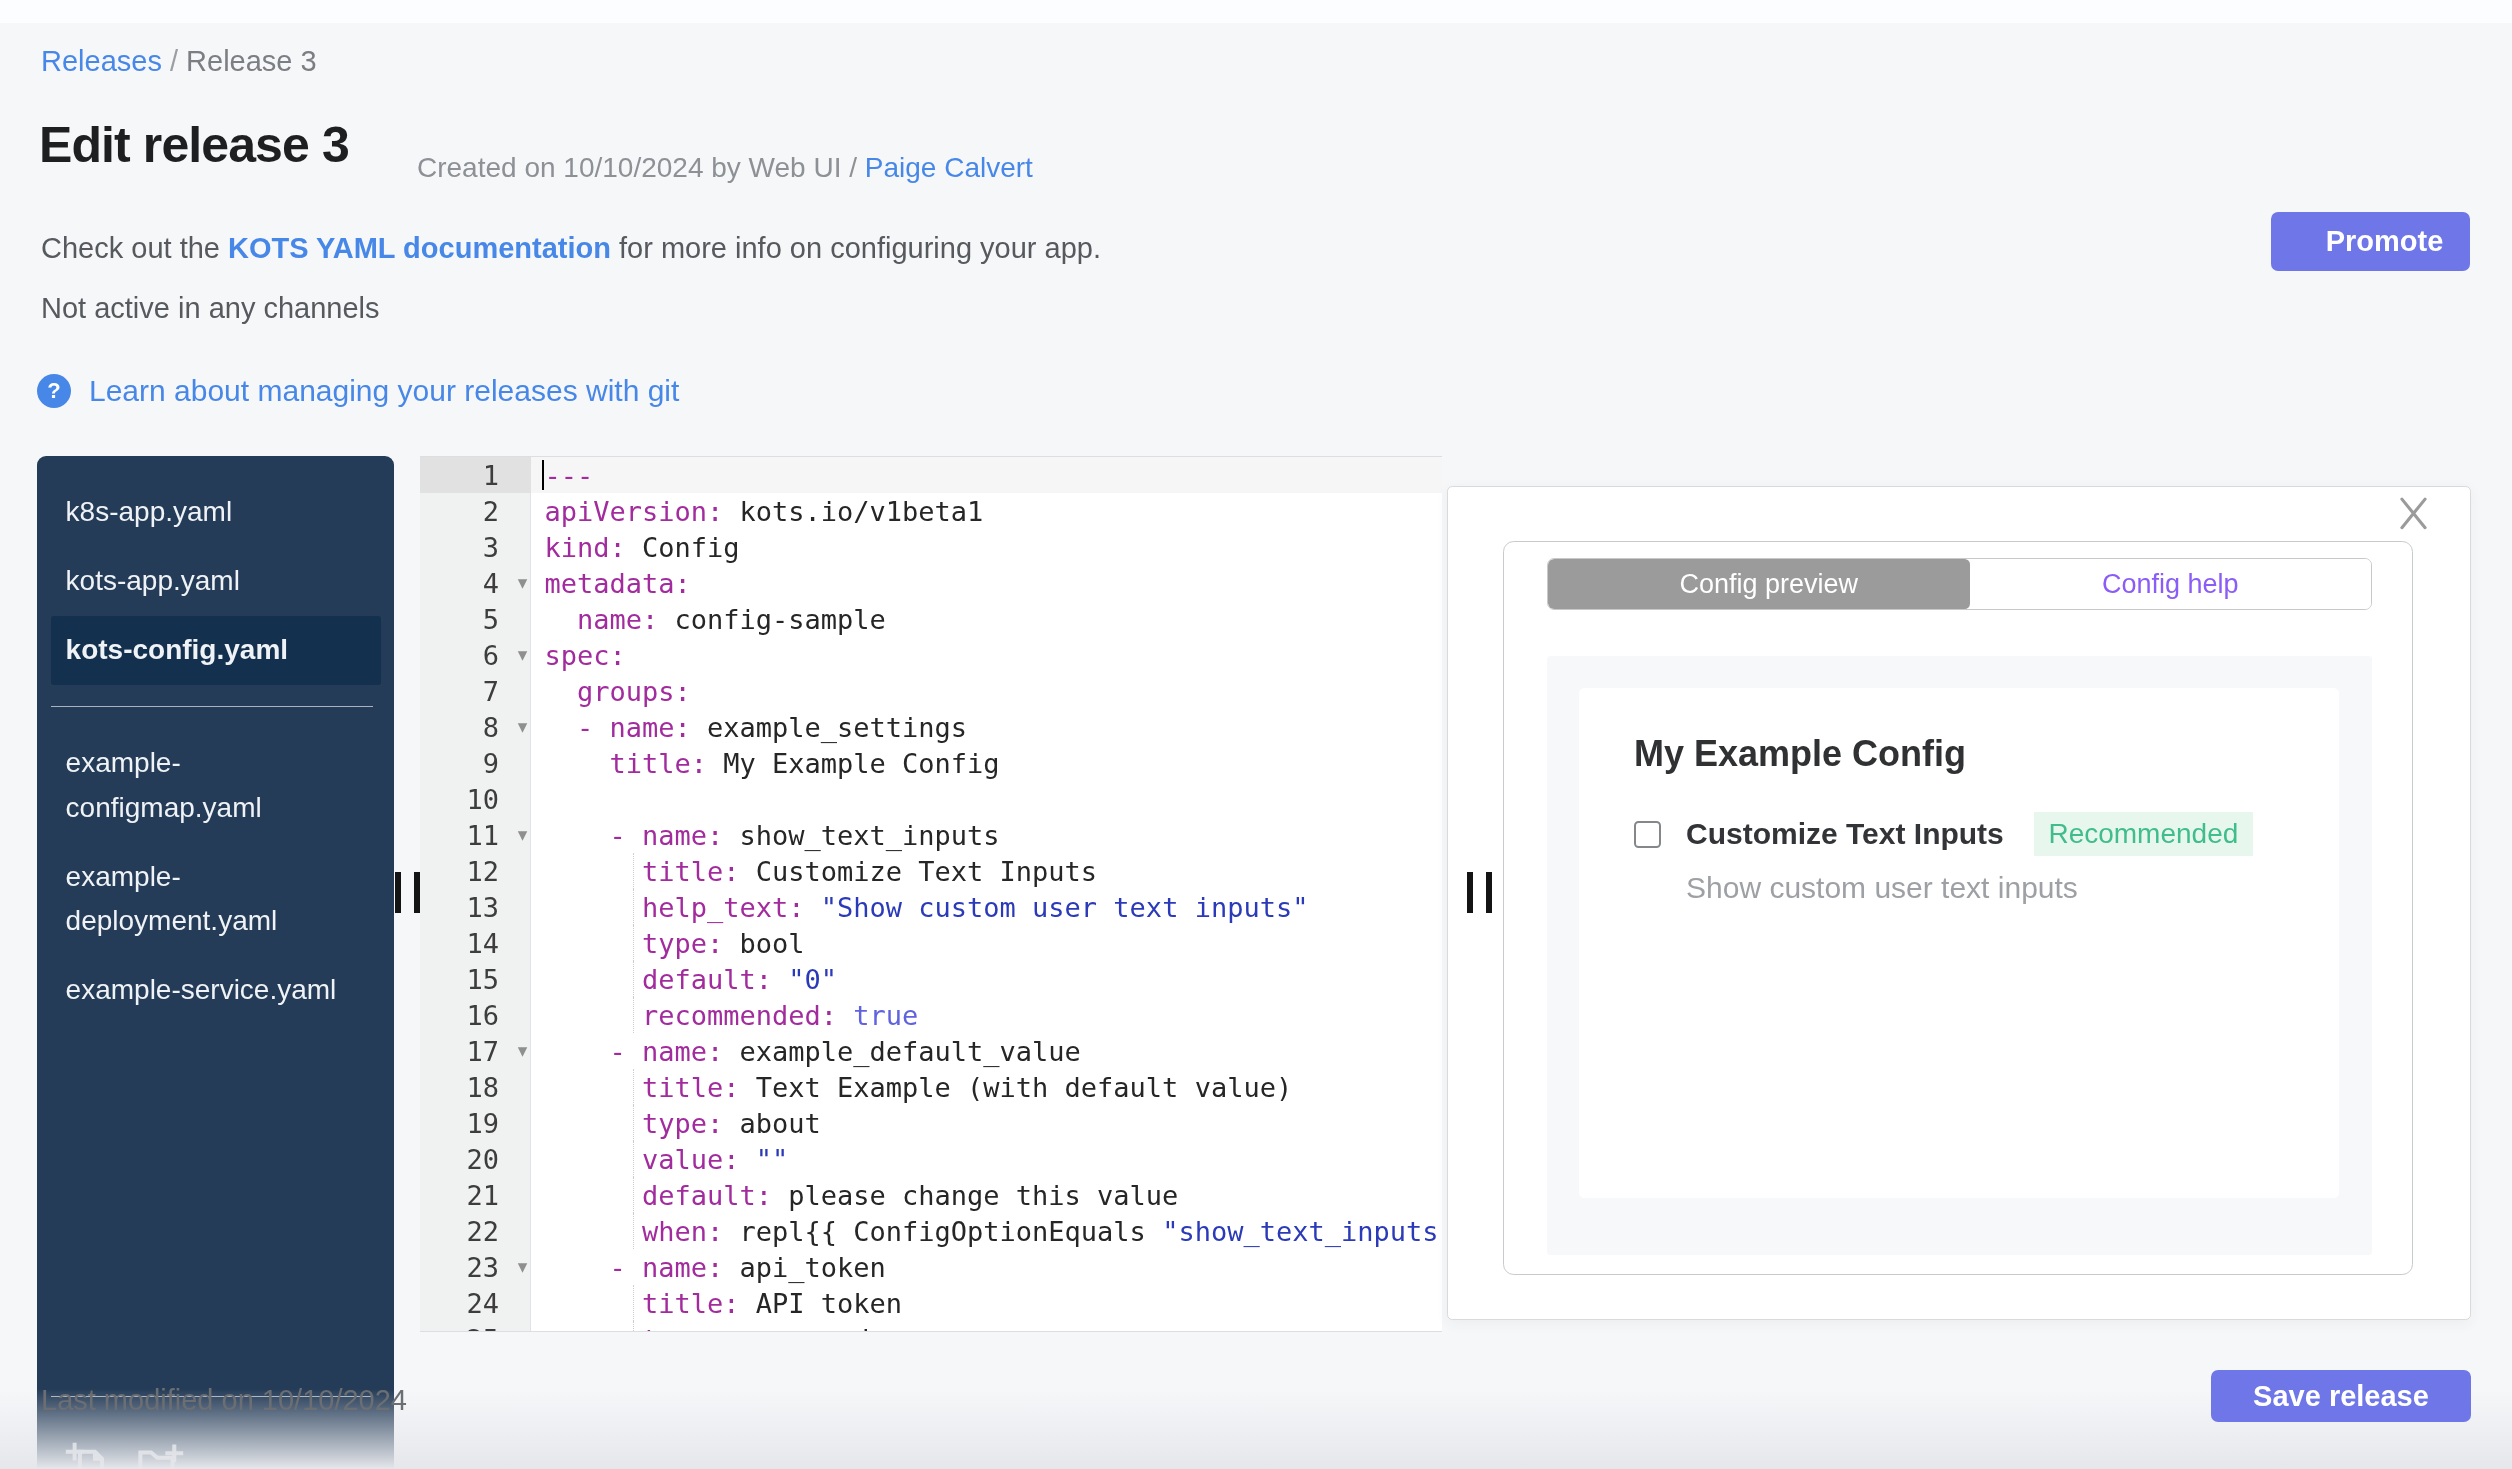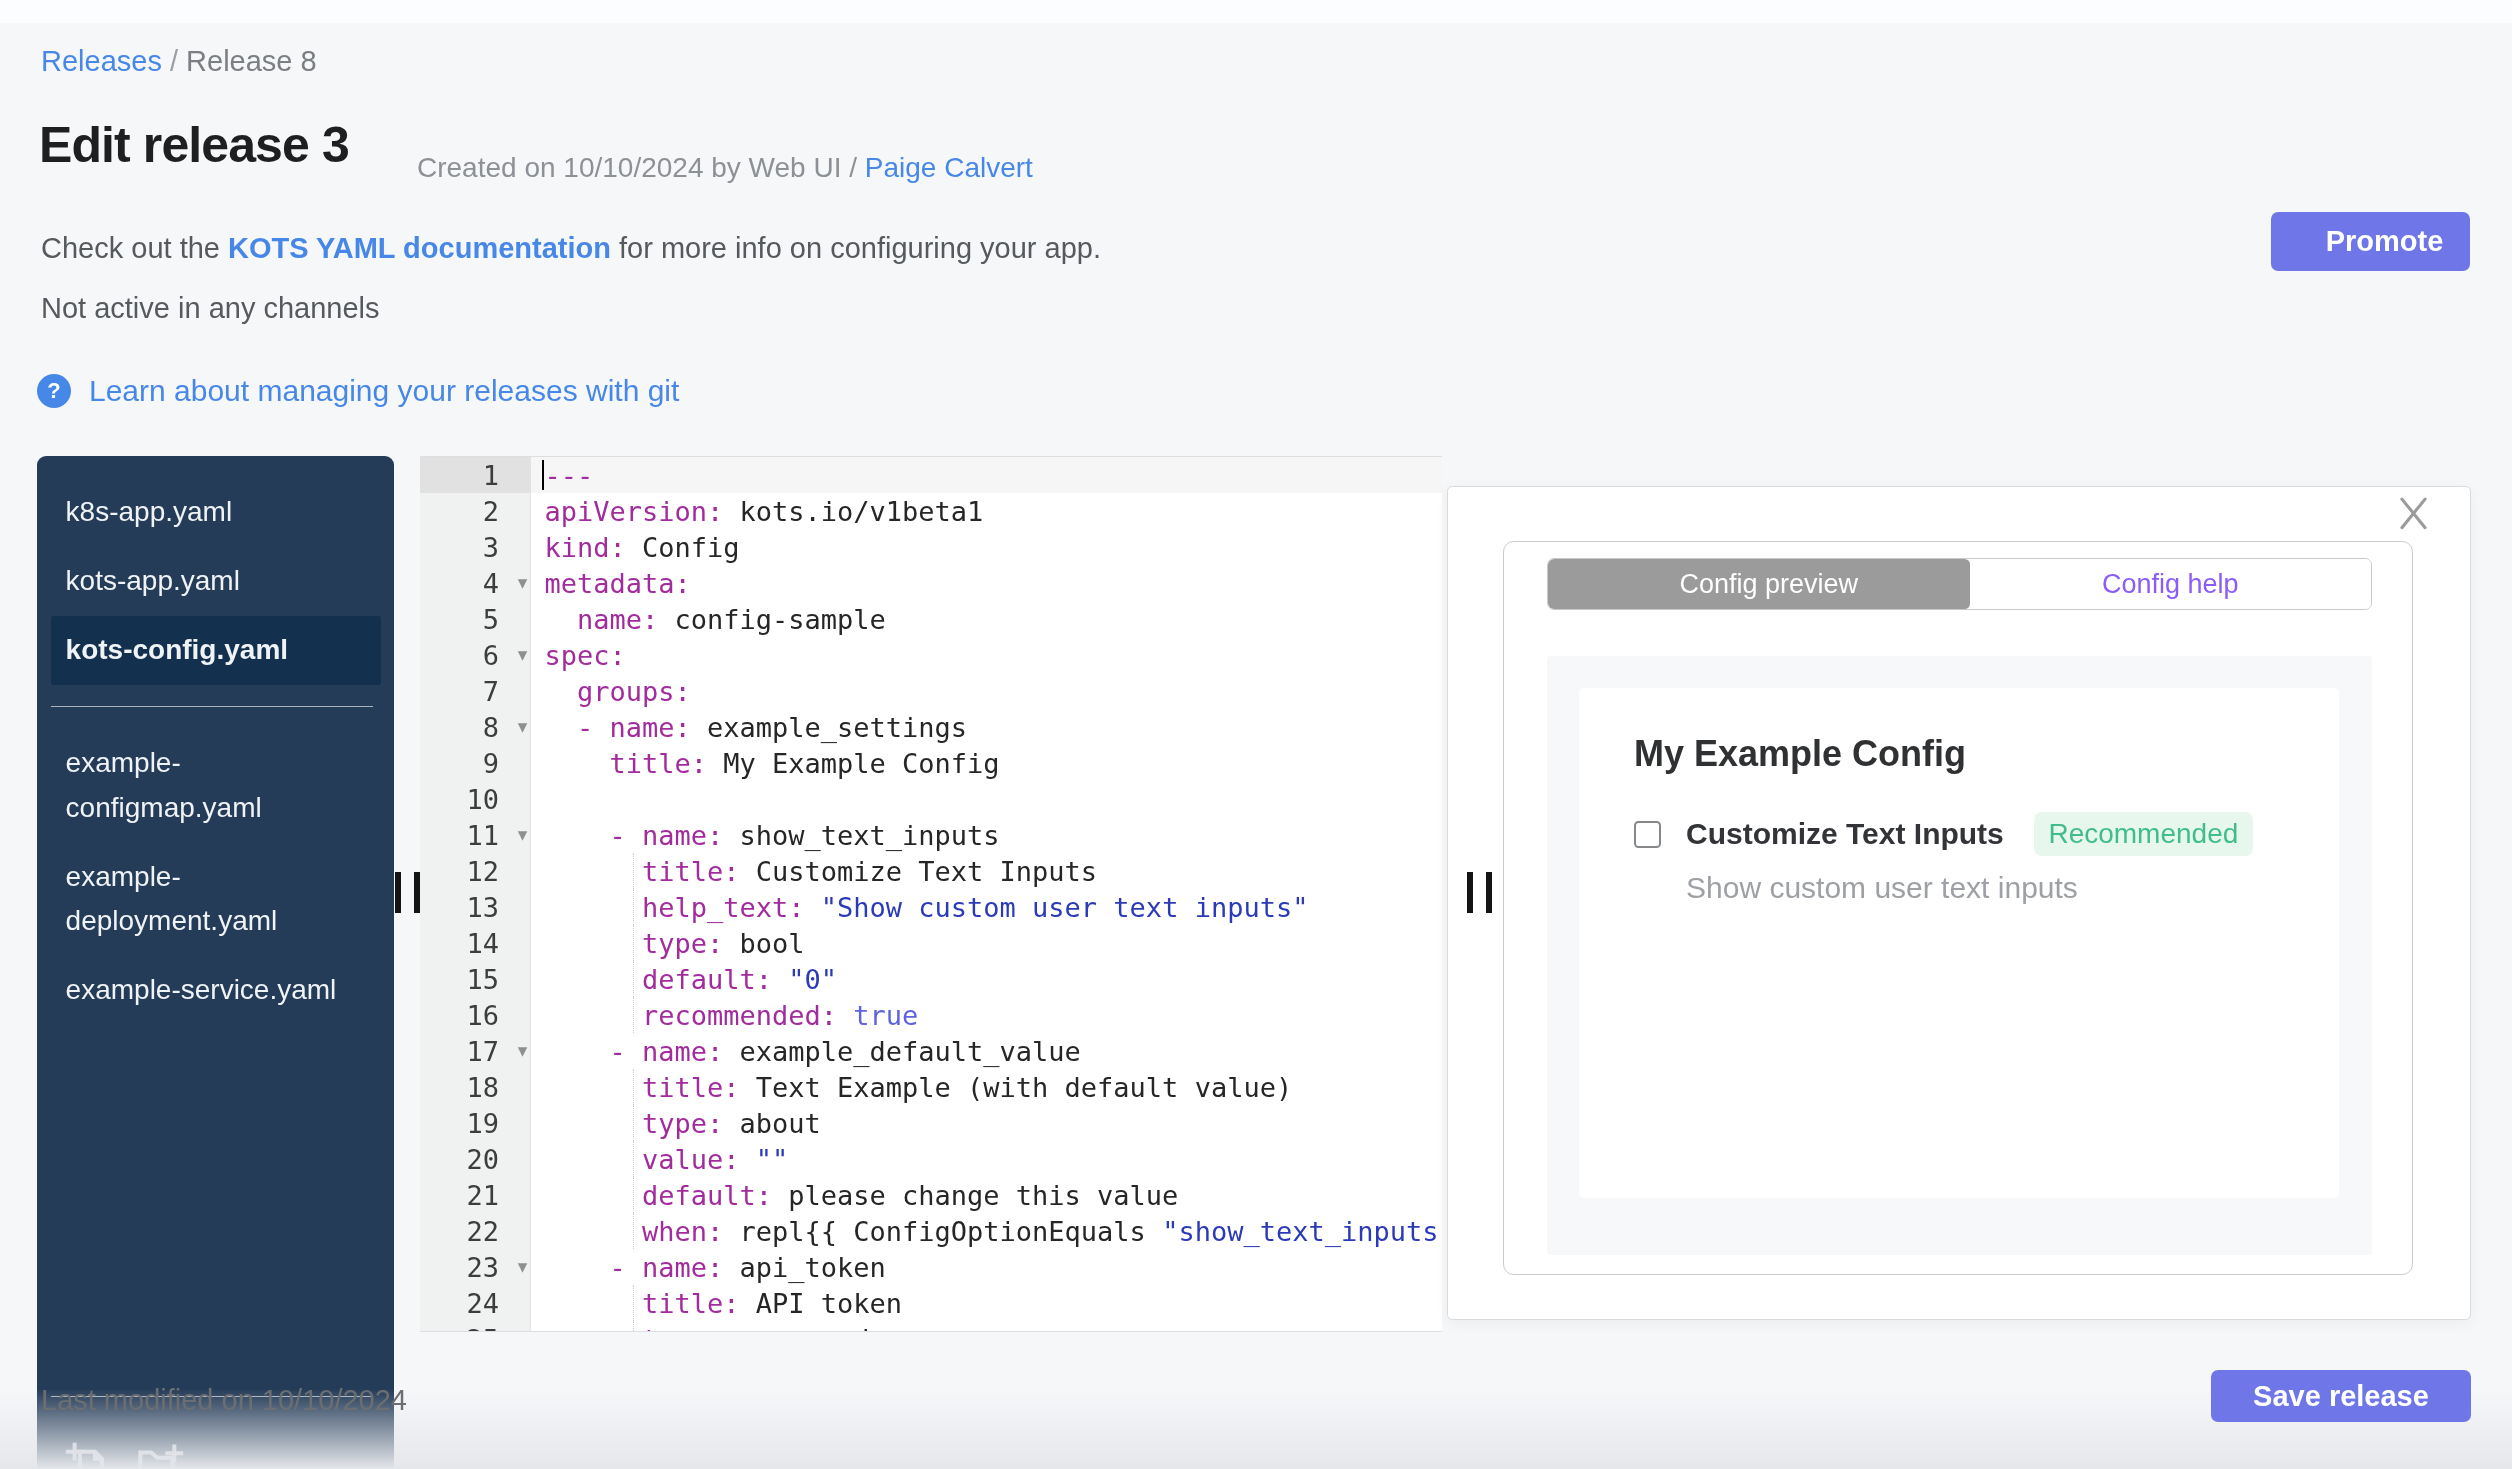--- a/index.html
+++ b/index.html
@@ -122,35 +122,35 @@
     background:#fff; border-radius:5.3px; padding:45px 55px;
   }
   .group-title { font-size:36px; font-weight:bold; color:#2f3133; }
   .item-row { display:flex; align-items:center; gap:25px; margin-top:37px; }
   .checkbox {
     width:27px; height:27px; border:2.7px solid #85888b; border-radius:4.5px; background:#fff; cursor:pointer; flex:0 0 27px;
   }
   .item-label { font-size:30px; font-weight:bold; color:#323437; }
   .badge {
     margin-left:5.3px; background:var(--badge-bg,#e7f7ee); color:var(--badge-text,#41bd8b);
-    font-size:28px; padding:6.2px 14.3px; border-radius:8px;
+    font-size:28px; padding:6.2px 14.3px; border-radius:0;
   }
   .item-help { margin:14.3px 0 0 52px; font-size:30px; color:#9da0a4; }
 
   
   .bottom-fade { left:0; right:0; bottom:0; height:80px; background:linear-gradient(180deg, rgba(231,233,237,0), #e5e7eb); }
   .last-modified { left:41px; top:1384px; font-size:29px; color:#6b6e72; }
 </style>
 </head>
 <body>
 
 <div class="abs top-strip"></div>
 
 <div class="abs breadcrumb">
-  <span class="bc-link">Releases</span><span class="bc-sep"> / </span><span class="bc-cur">Release 8</span>
+  <span class="bc-link">Releases</span><span class="bc-sep"> / </span><span class="bc-cur">Release 3</span>
 </div>
 
 <div class="abs page-title">Edit release 3</div>
 <div class="abs created">
   <span>Created on 10/10/2024 by Web UI / </span><span class="user-link">Paige Calvert</span>
 </div>
 <button class="abs btn-primary promote-btn">Promote</button>
 
 <div class="abs doc-line">
   <span>Check out the </span><span class="doc-link">KOTS YAML documentation</span><span> for more info on configuring your app.</span>

